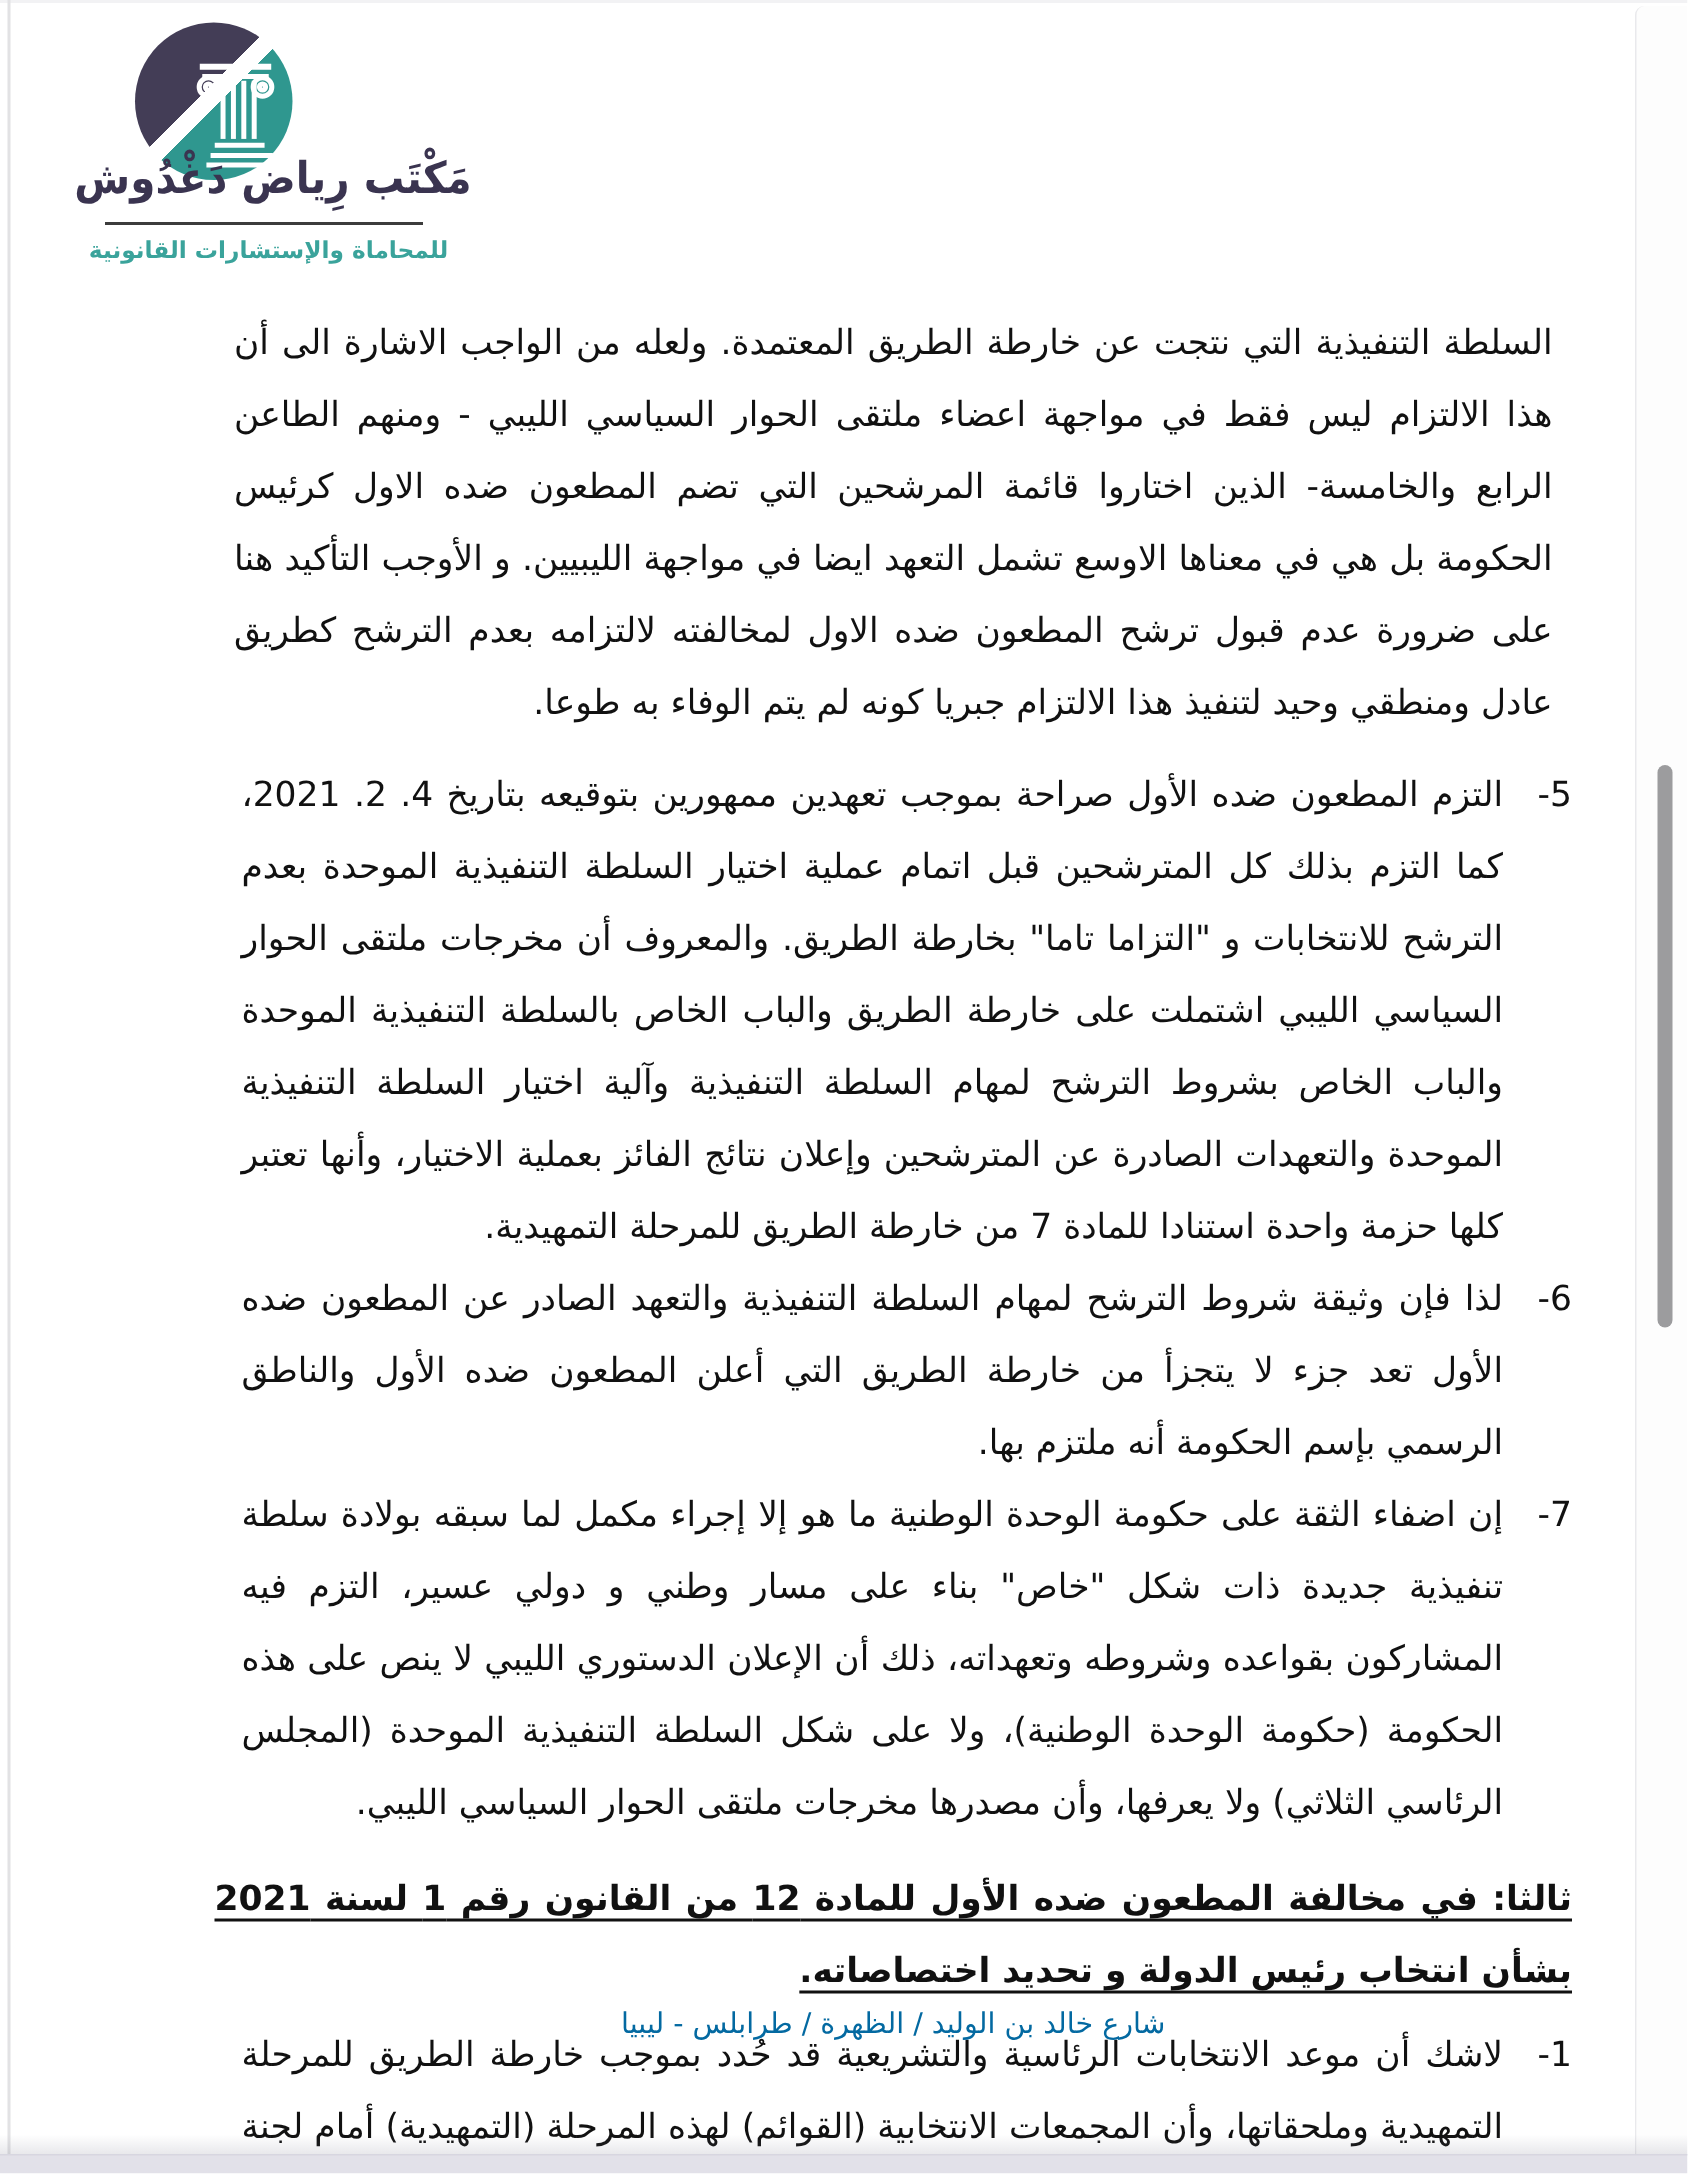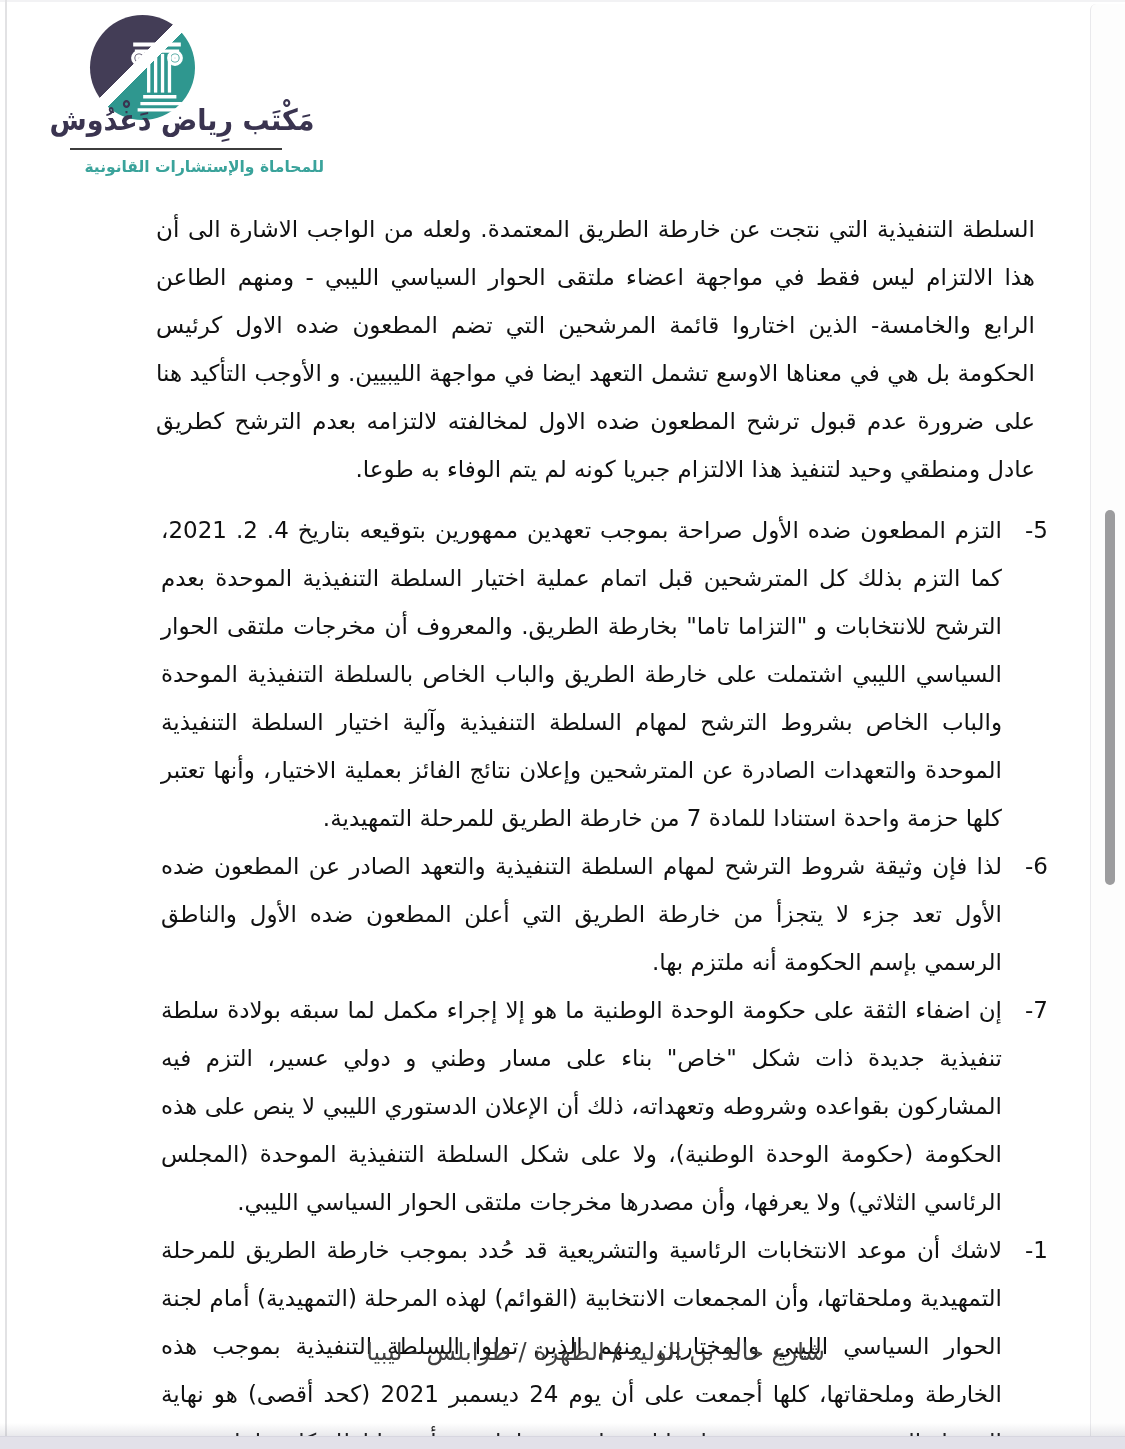--- a/index.html
+++ b/index.html
@@ -25,40 +25,40 @@
     background:linear-gradient(135deg,#433d56 0%,#433d56 44%,#ffffff 44%,#ffffff 52%,#2f978f 52%,#2f978f 100%);
   }
   .column-svg{position:absolute;left:36px;top:25px;width:62px;height:72px;}
   .firm-name{
     position:absolute;left:42px;top:104px;width:280px;text-align:center;direction:rtl;
     font-size:27px;font-weight:700;color:#3a3450;letter-spacing:0.5px;
     transform:scaleY(1.08);
   }
   .firm-underline{position:absolute;left:70px;top:148px;width:212px;height:0;border-bottom:2px solid #3c3c3c;}
   .firm-tagline{
-    position:absolute;left:34px;top:158px;width:290px;direction:rtl;
+    position:absolute;left:34px;top:158px;width:290px;text-align:center;direction:rtl;
     font-size:15.5px;font-weight:700;color:#3aa39b;
   }
   
   .content{
     position:absolute;right:77px;left:143px;top:192px;
     direction:rtl;text-align:justify;
     font-size:23px;line-height:48px;color:#111111;
   }
   .para{margin:13px;padding:0;text-align:justify;}
   .item{display:flex;margin:0;}
   .item .num{flex:0 0 46px;white-space:nowrap;}
   .item .itxt{flex:1 1 auto;text-align:justify;margin-left:18px;}
   .heading{
     margin:16px 0 8px 0;font-weight:700;text-decoration:underline;
     text-underline-offset:6px;text-align:justify;
   }
   .footer{
     position:absolute;right:77px;left:143px;top:1338px;
-    direction:rtl;text-align:center;font-size:24px;color:#404040;
+    direction:rtl;text-align:center;font-size:19px;color:#0369a1;
   }
 </style>
 </head>
 <body>
 
 <div class="stage">
 
   <div class="top-edge"></div>
   <div class="left-edge"></div>
 
@@ -98,20 +98,21 @@
     <div class="item">
       <span class="num">6-</span>
       <div class="itxt">لذا فإن وثيقة شروط الترشح لمهام السلطة التنفيذية والتعهد الصادر عن المطعون ضده الأول تعد جزء لا يتجزأ من خارطة الطريق التي أعلن المطعون ضده الأول والناطق الرسمي بإسم الحكومة أنه ملتزم بها.</div>
     </div>
 
     <div class="item">
       <span class="num">7-</span>
       <div class="itxt">إن اضفاء الثقة على حكومة الوحدة الوطنية ما هو إلا إجراء مكمل لما سبقه بولادة سلطة تنفيذية جديدة ذات شكل "خاص" بناء على مسار وطني و دولي عسير، التزم فيه المشاركون بقواعده وشروطه وتعهداته، ذلك أن الإعلان الدستوري الليبي لا ينص على هذه الحكومة (حكومة الوحدة الوطنية)، ولا على شكل السلطة التنفيذية الموحدة (المجلس الرئاسي الثلاثي) ولا يعرفها، وأن مصدرها مخرجات ملتقى الحوار السياسي الليبي.</div>
     </div>
 
+    <div class="heading">ثالثا: في مخالفة المطعون ضده الأول للمادة 12 من القانون رقم 1 لسنة 2021 بشأن انتخاب رئيس الدولة و تحديد اختصاصاته.</div>
 
     <div class="item">
       <span class="num">1-</span>
       <div class="itxt">لاشك أن موعد الانتخابات الرئاسية والتشريعية قد حُدد بموجب خارطة الطريق للمرحلة التمهيدية وملحقاتها، وأن المجمعات الانتخابية (القوائم) لهذه المرحلة (التمهيدية) أمام لجنة الحوار السياسي الليبي والمختارين منهم الذين تولوا السلطة التنفيذية بموجب هذه الخارطة وملحقاتها، كلها أجمعت على أن يوم 24 ديسمبر 2021 (كحد أقصى) هو نهاية المرحلة التمهيدية ، حيث تجرى انتخابات رئاسية وبرلمانية. وتأسيسا لذلك كان ما يلي:</div>
     </div>
   </div>
 
   <div class="footer">شارع خالد بن الوليد / الظهرة / طرابلس - ليبيا</div>
 
   <div class="scroll-track">

